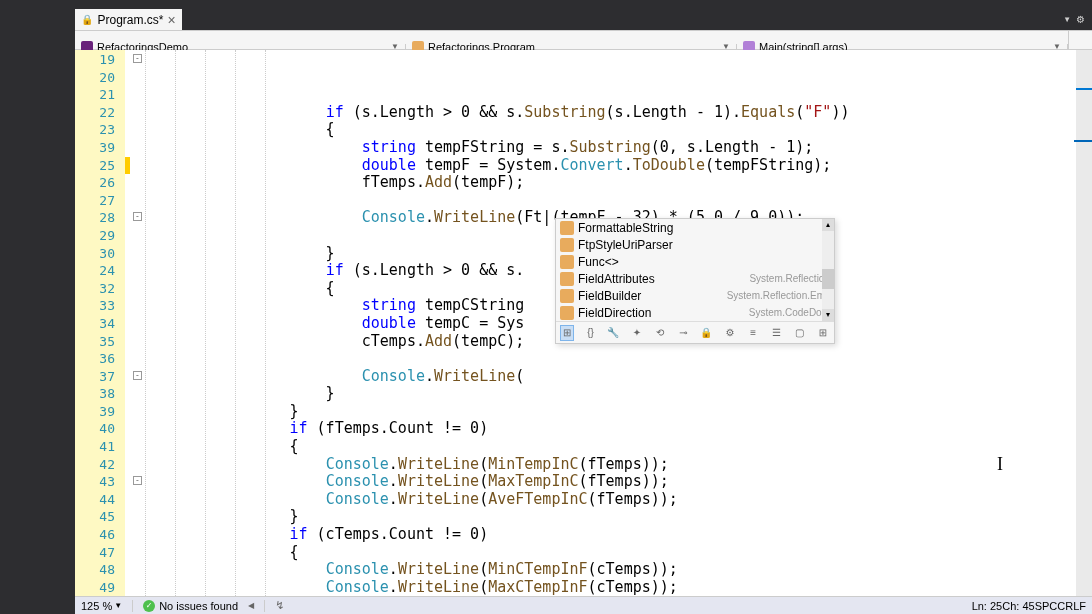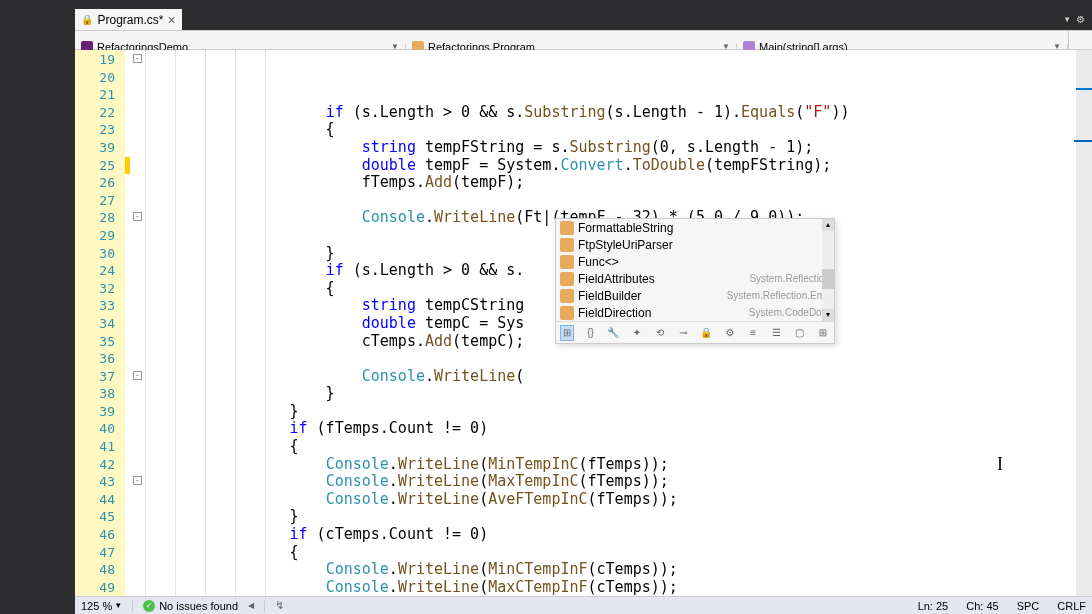--- a/index.html
+++ b/index.html
@@ -313,21 +313,21 @@
 .status-bar .check {
   width: 12px; height: 12px;
   border-radius: 50%;
   background: #4ec04e;
   color: #fff;
   font-size: 8px;
   text-align: center;
   line-height: 12px;
 }
 .status-bar .spacer { flex: 1; }
-.status-bar .right { display: flex; gap: 18px; }
+.status-bar .right { display: flex; }
 
 .text-cursor {
   position: absolute;
   left: 922px;
   top: 404px;
   width: 2px;
   height: 16px;
   font-family: serif;
   font-size: 18px;
 }

